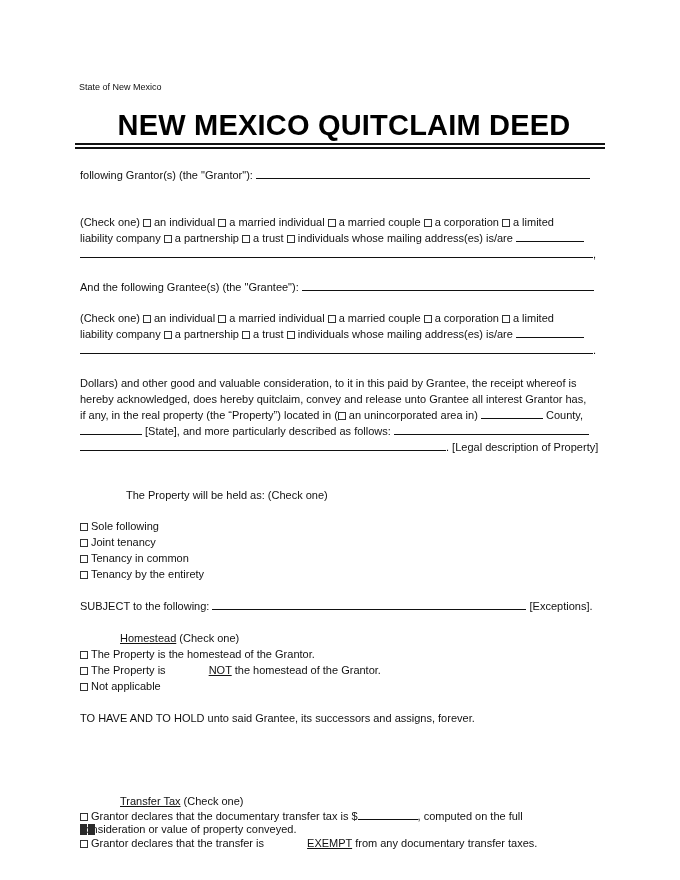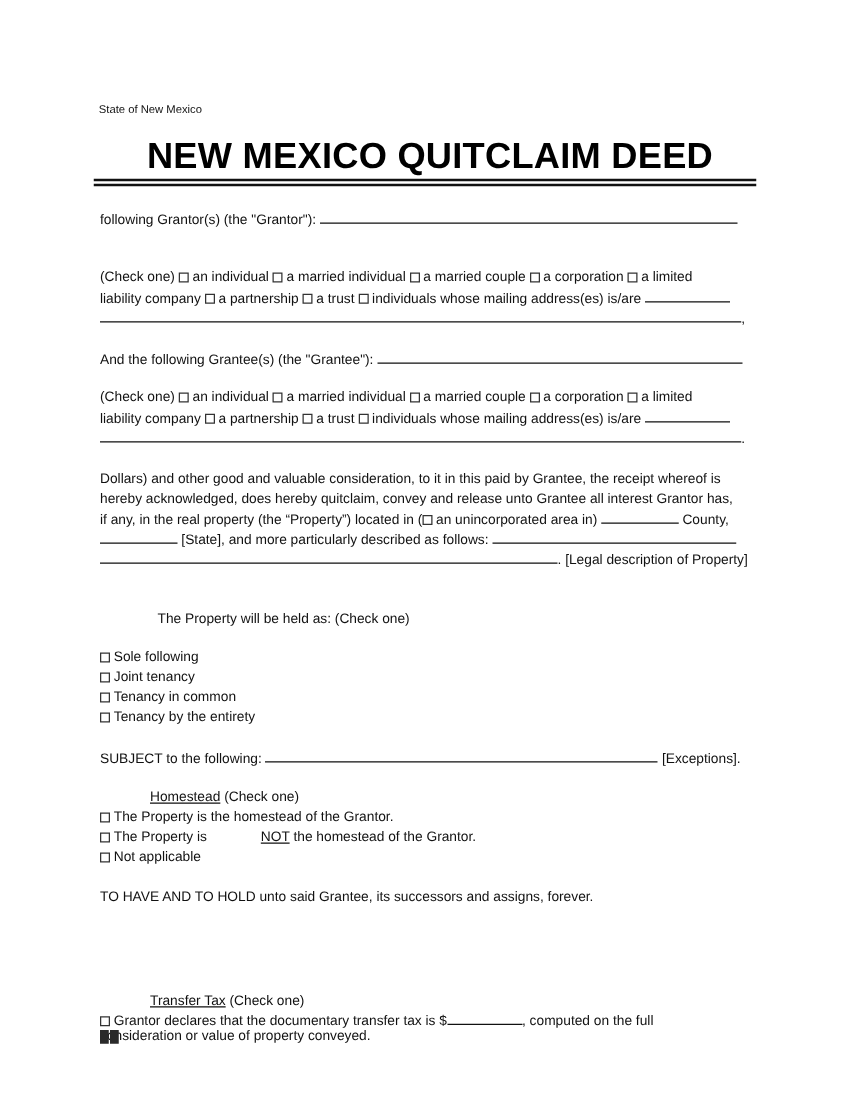--- a/index.html
+++ b/index.html
@@ -211,20 +211,21 @@
   </div>
 
   <div class="body-text" style="top:710px;">
     <div class="line">TO HAVE AND TO HOLD unto said Grantee, its successors and assigns, forever.</div>
   </div>
 
   <div class="body-text" style="top:780px;margin-top:14px;">
     <div class="line" style="height:14px;line-height:14px;"><span class="u">Transfer Tax</span> <span>(Check one)</span></div>
     <div class="line" style="height:14px;line-height:14px;"><span class="cb"></span><span>Grantor declares that the documentary transfer tax is $</span><span class="blank" style="width:60px;"></span><span>, computed on the full</span></div>
     <div class="line" style="height:14px;line-height:14px;">consideration or value of property conveyed.</div>
+    <div class="line" style="height:14px;line-height:14px;"><span class="cb"></span><span>Grantor declares that the transfer is</span> <span class="u">EXEMPT</span> <span>from any documentary transfer taxes.</span></div>
   </div>
 
   <div class="footer-logo">
     <div class="b1"></div>
       <div class="b2"></div>
   </div>
 
 </div>
 
 </body></html>

